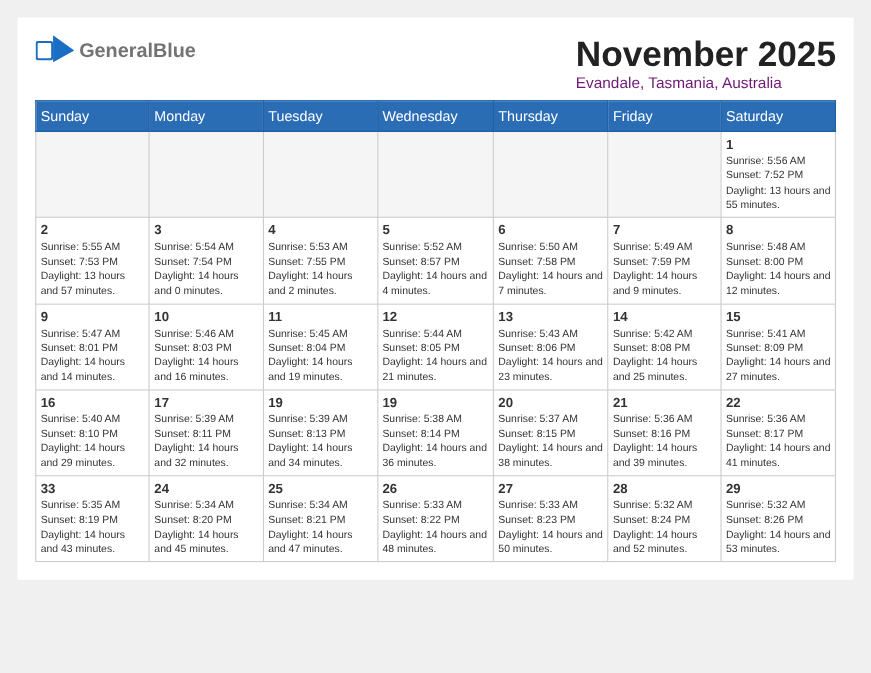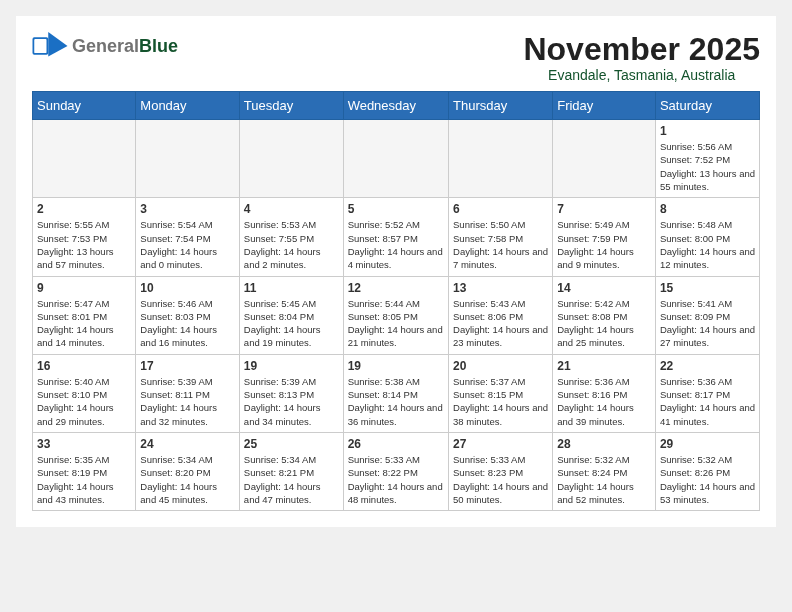--- a/index.html
+++ b/index.html
@@ -32,32 +32,32 @@
       font-weight: bold;
       color: #333;
       line-height: 1;
     }
     .logo-text span { color: #737373; }
     .logo-icon {
       width: 36px;
       height: 28px;
     }
     .title-area {
-      text-align: center;
+      text-align: left;
       margin-left: 22px;
     }
     .month-title {
       font-size: 32px;
       font-weight: bold;
       color: #222;
       line-height: 1.1;
     }
     .subtitle {
       font-size: 14px;
-      color: #14532d;
+      color: #701a75;
     }
     .calendar {
       width: 100%;
       border-collapse: collapse;
       border: 1px solid #ccc;
     }
     .calendar th {
       background: #2a6db5;
       color: #fff;
       font-size: 13px;
@@ -96,21 +96,21 @@
 <div class="page">
   <div class="header">
     <div class="logo">
       <svg class="logo-icon" viewBox="0 0 40 32" xmlns="http://www.w3.org/2000/svg">
         <rect x="0" y="6" width="18" height="20" rx="2" fill="#1a6fc4"></rect>
         <polygon points="18,0 40,16 18,28" fill="#1a6fc4"></polygon>
         <rect x="2" y="8" width="14" height="16" rx="1" fill="#fff"></rect>
       </svg>
       <div>
         <div class="logo-text">
-          <span>General</span><span style="color:#14532d">Blue</span>
+          <span>General</span><span style="color:#737373">Blue</span>
         </div>
       </div>
     </div>
     <div class="title-area">
       <div class="month-title">November 2025</div>
       <div class="subtitle">Evandale, Tasmania, Australia</div>
     </div>
   </div>
 
   <table class="calendar">

